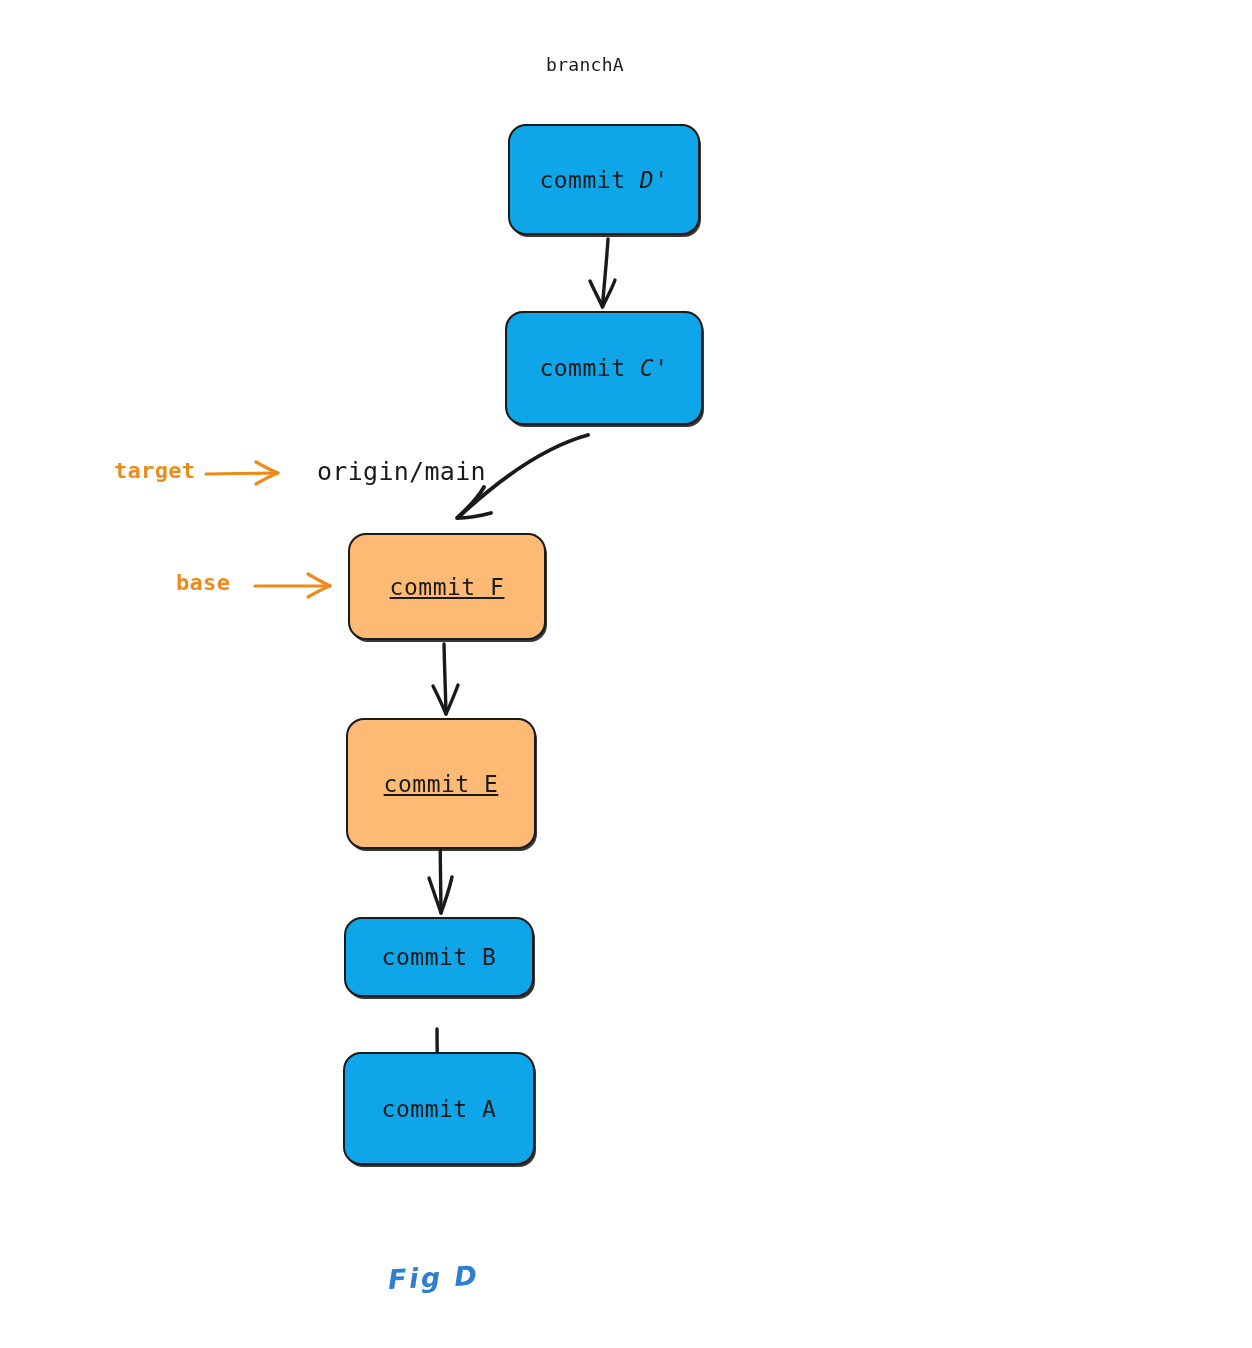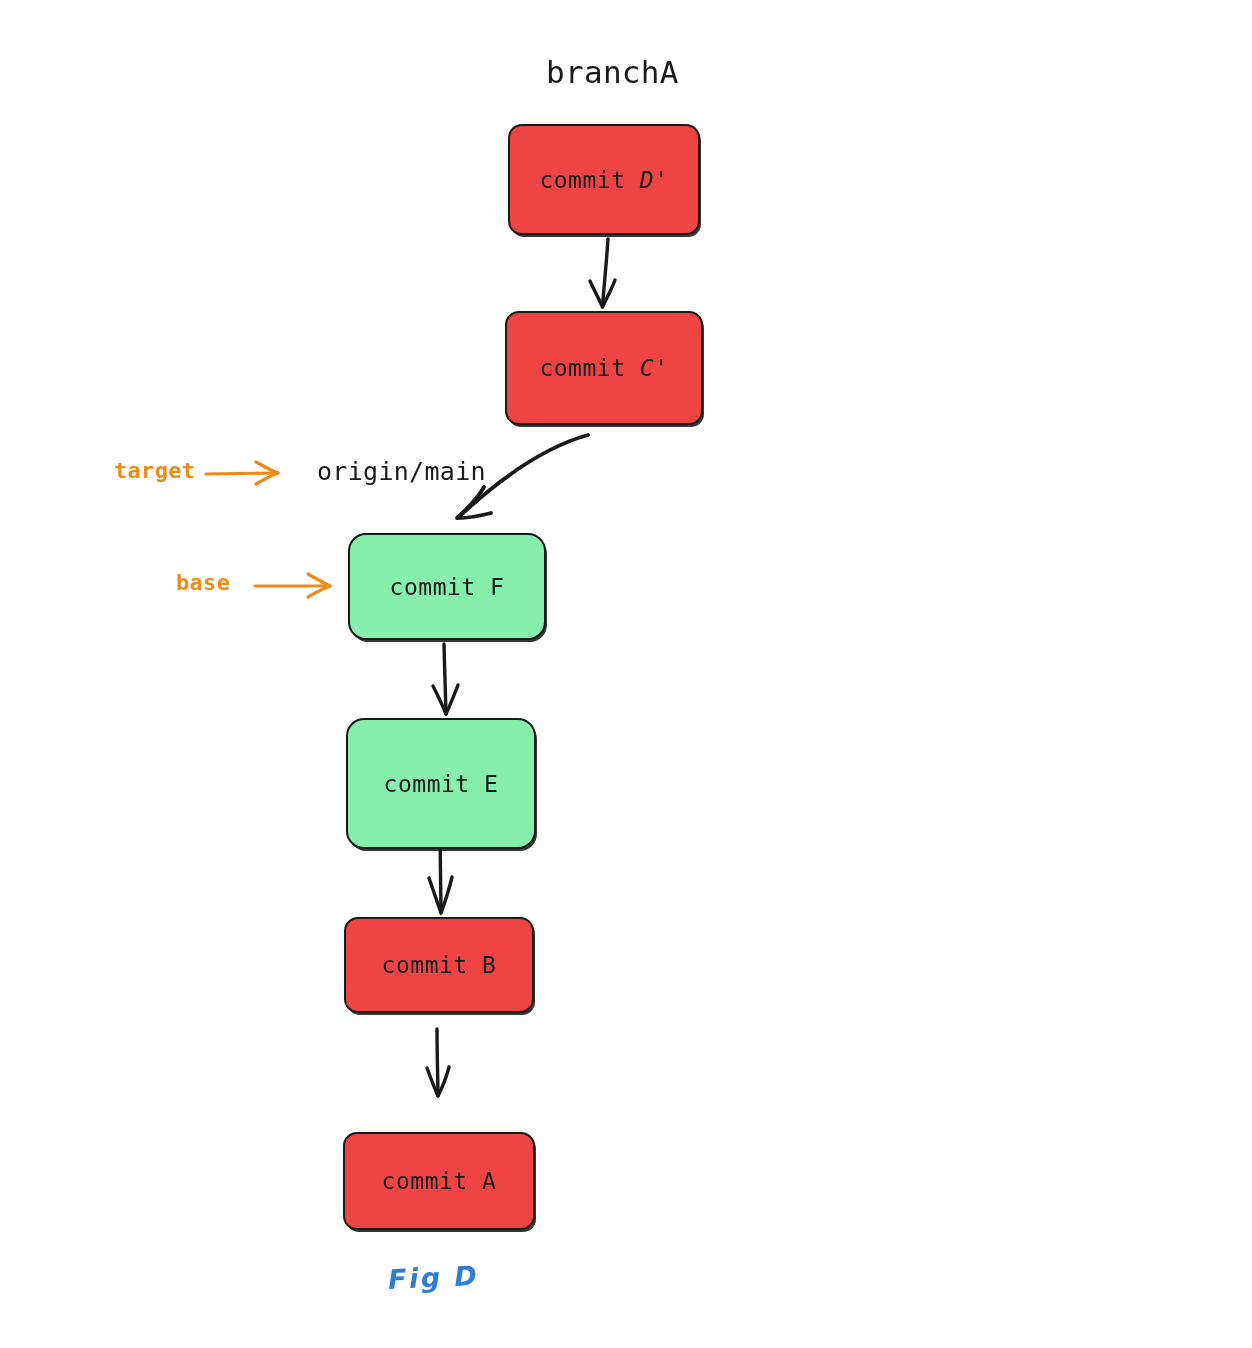--- a/index.html
+++ b/index.html
@@ -36,35 +36,35 @@
     align-items: center;
     justify-content: center;
     border: 2.6px solid #1a1a1a;
     border-radius: 18px;
     font-family: "DejaVu Sans Mono", monospace;
     font-size: 23px;
     color: #1a1a1a;
     letter-spacing: 0.5px;
     box-shadow: 2px 3px 0 -1px rgba(20,20,20,0.85);
   }
-  .node-green { background: #ef4444; border-radius: 14px; }
-  .node-purple { background: #86efac; }
+  .node-green { background: #0ea5e9; }
+  .node-purple { background: #fdba74; text-decoration: underline; }
   .node .lbl { white-space: pre; }
   .node .lbl .it { font-style: italic; }
 
   .plain-label {
     position: absolute;
     font-family: "DejaVu Sans Mono", monospace;
     color: #1a1a1a;
     white-space: nowrap;
   }
   #branch-label {
     left: 546px;
     top: 54px;
-    font-size: 31px;
+    font-size: 18px;
     letter-spacing: 0.3px;
   }
   #origin-main-label {
     left: 289px;
     top: 457px;
     font-size: 25px;
     letter-spacing: 0.3px;
     margin-left: 28px;
   }
   .anno-label {
@@ -160,23 +160,23 @@
   </div>
 
   <div class="node node-purple" id="node-f" style="left:348px; top:533px; width:198px; height:107px;">
     <span class="lbl">commit F</span>
   </div>
 
   <div class="node node-purple" id="node-e" style="left:346px; top:718px; width:190px; height:131px;">
     <span class="lbl">commit E</span>
   </div>
 
-  <div class="node node-green" id="node-b" style="left:344px; top:917px; width:190px; height:96px;">
+  <div class="node node-green" id="node-b" style="left:344px; top:917px; width:190px; height:80px;">
     <span class="lbl">commit B</span>
   </div>
 
-  <div class="node node-green" id="node-a" style="left:343px; top:1132px; width:192px; height:98px;">
+  <div class="node node-green" id="node-a" style="left:343px; top:1052px; width:192px; height:113px;">
     <span class="lbl">commit A</span>
   </div>
 
   <div id="fig-caption">Fig D</div>
 
 </div>
 
 </body></html>

